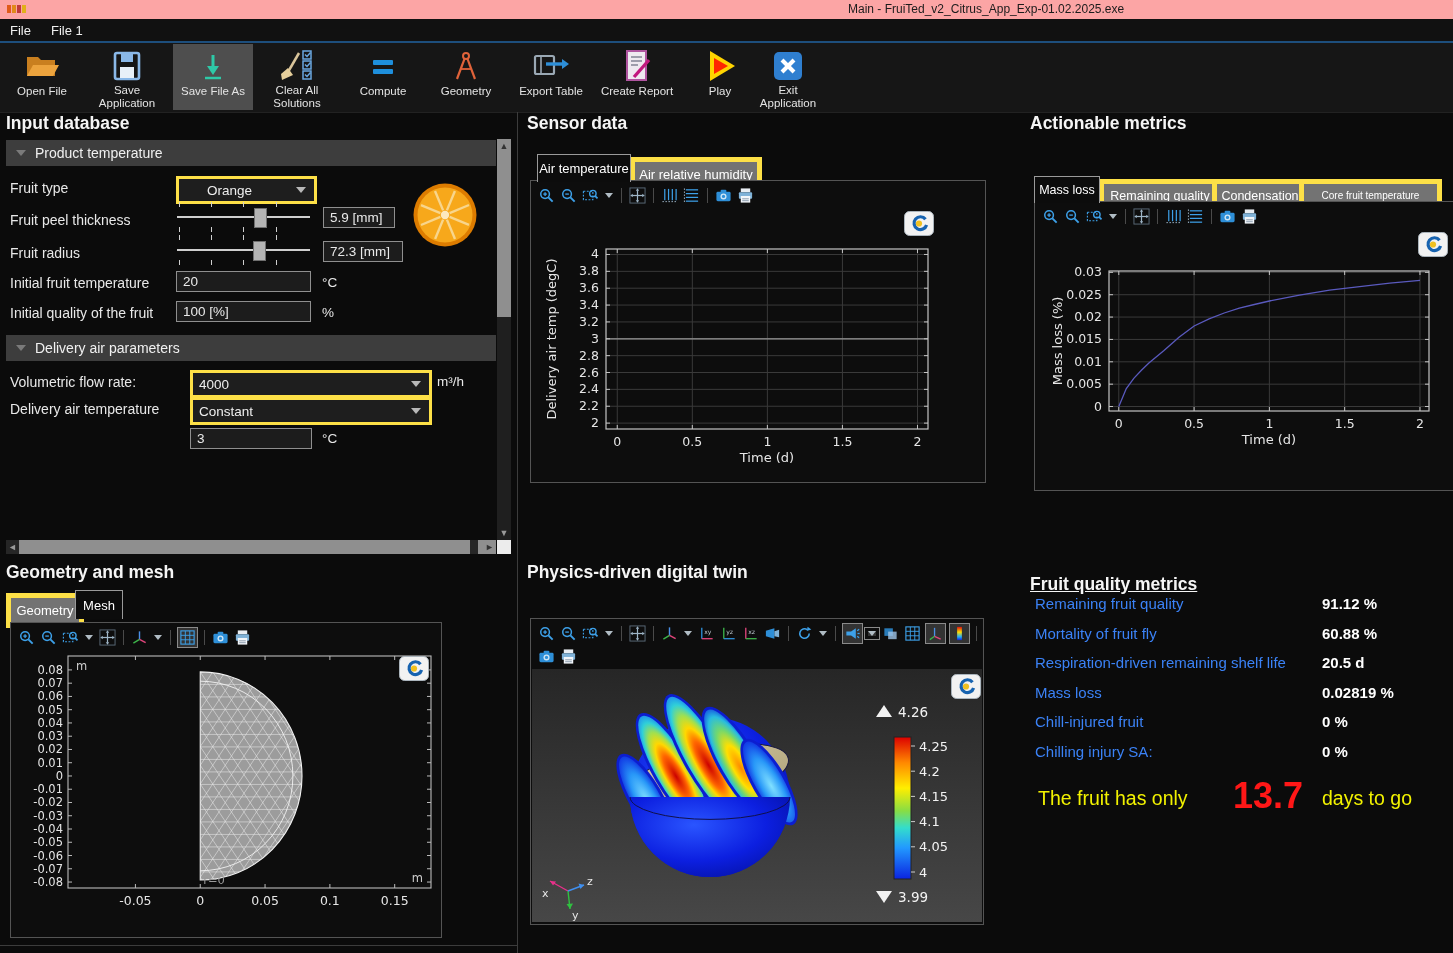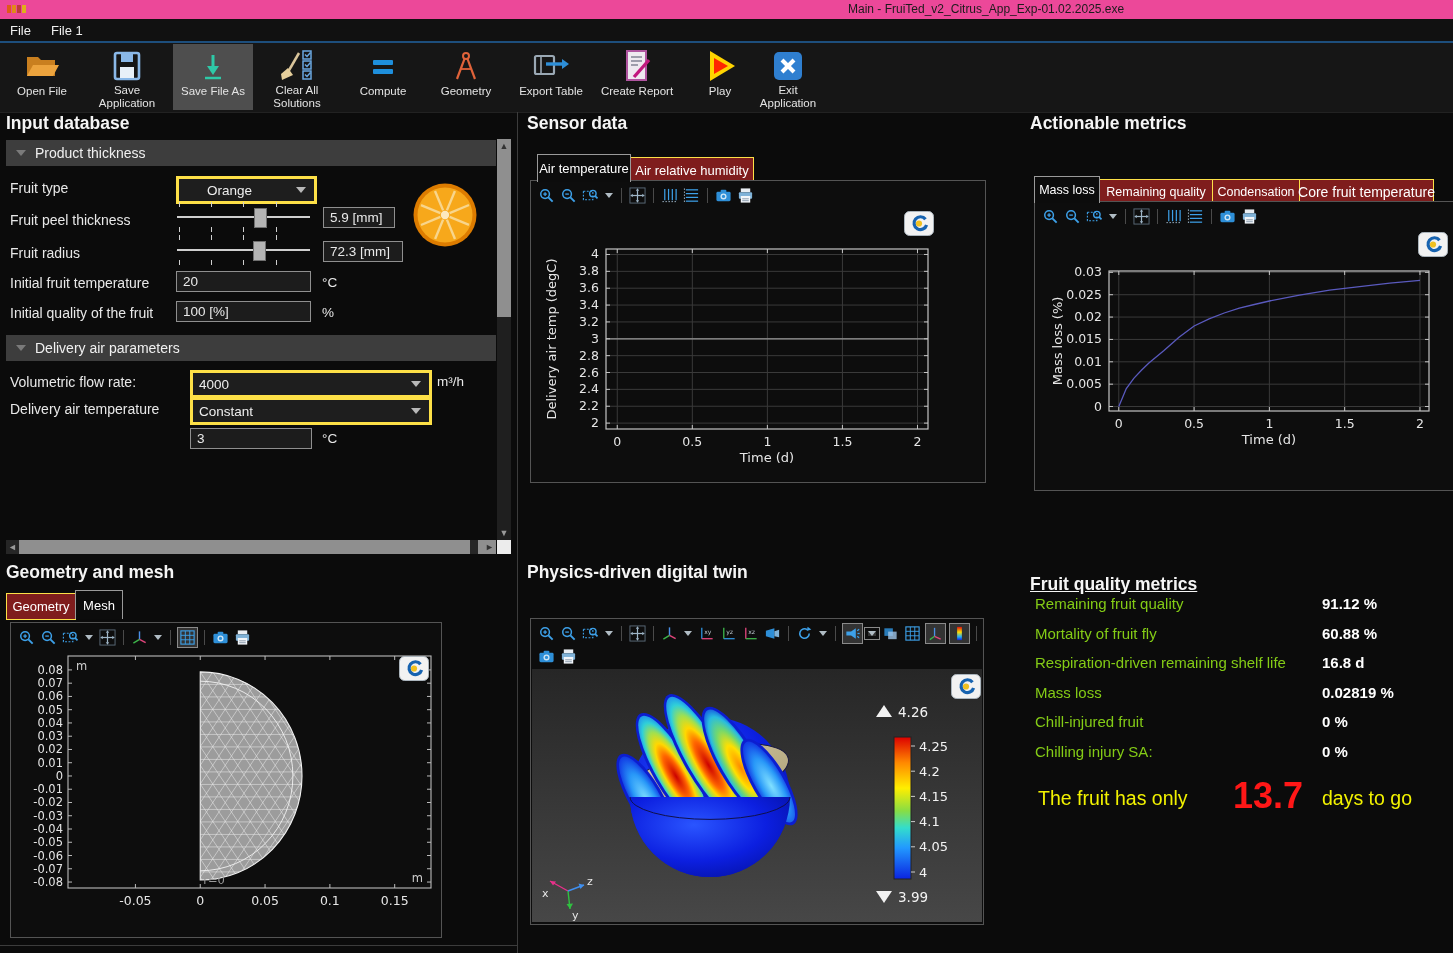--- a/index.html
+++ b/index.html
@@ -1,19 +1,19 @@
 <!DOCTYPE html>
 <html><head>
 <meta charset="utf-8">
 <style>
   html,body{margin:0;padding:0;background:#000;}
   #app{position:relative;width:1453px;height:953px;background:#0b0b0b;overflow:hidden;
        font-family:"Liberation Sans",sans-serif;color:#e8e8e8;}
   
-  .titlebar{position:absolute;left:0;top:0;width:100%;height:19px;background:#ec4899;}
+  .titlebar{position:absolute;left:0;top:0;width:100%;height:19px;background:#fca5a5;}
   .titlebar .title-text{position:absolute;left:848px;top:2px;font-size:12px;color:#1c1c1c;}
   .app-logo{position:absolute;left:7px;top:5px;display:flex;gap:1px;}
   .app-logo i{width:4px;height:8px;display:block;}
   .menubar{position:absolute;left:0;top:19px;width:100%;height:22px;background:#111;display:flex;align-items:center;}
   .menubar .menu-item{font-size:13px;color:#f0f0f0;padding:0 10px;cursor:default;}
   .menu-accent{position:absolute;left:0;top:41px;width:100%;height:2px;background:#1d4e7c;}
   .toolbar{position:absolute;left:0;top:43px;width:100%;height:69px;background:#161616;border-bottom:1px solid #222;}
   .tbtn{position:absolute;top:1px;height:66px;width:80px;display:flex;flex-direction:column;align-items:center;justify-content:flex-start;cursor:pointer;}
   .tbtn.active{background:#4e4e4e;}
   .tbtn .ticon{height:38px;display:flex;align-items:center;justify-content:center;margin-top:3px;}
@@ -33,39 +33,39 @@
   .dropdown .dval{flex:1;padding-left:6px;}
   .dropdown.center .dval{padding-left:28px;}
   .dropdown .dcaret{width:0;height:0;border-left:5px solid transparent;border-right:5px solid transparent;border-top:6px solid #b8b8b8;margin-right:8px;}
   
   .slider{position:absolute;height:34px;cursor:pointer;}
   .slider .ticksrow{position:absolute;left:2px;right:2px;height:5px;
      background-image:repeating-linear-gradient(to right,#cfcfcf 0 1px,transparent 1px 25%);}
   .slider .track{position:absolute;left:0;right:0;top:16px;height:2px;background:#cfcfcf;}
   .slider .thumb{position:absolute;top:8px;width:11px;height:18px;background:#b4b4b4;border:1px solid #6f6f6f;}
   
-  .tab{position:absolute;background:#7f1d1d;border:1px solid #fde047;color:#fff;font-size:12.5px;
+  .tab{position:absolute;background:#737373;border:5px solid #fde047;color:#fff;font-size:12.5px;
        display:flex;align-items:center;justify-content:center;cursor:pointer;white-space:nowrap;}
   .tab.active{background:#0c0c0c;border:1px solid #9a9a9a;border-bottom:none;z-index:3;}
   
   .pframe{position:absolute;background:#0d0d0d;border:1px solid #545454;}
   .ptoolbar{position:absolute;left:6px;top:3px;display:flex;align-items:center;gap:3px;height:22px;}
   .pticon{width:19px;height:19px;display:flex;align-items:center;justify-content:center;cursor:pointer;}
   .pticon.boxed{border:1px solid #8a8a8a;background:#333;}
   .tsep{width:1px;height:15px;background:#4a4a4a;margin:0 3px;}
   .tcaret{width:0;height:0;border-left:4px solid transparent;border-right:4px solid transparent;border-top:5px solid #b0bcc4;margin:0 2px;cursor:pointer;}
   .tcaret.boxed{outline:1px solid #8a8a8a;outline-offset:3px;background:#333;}
   .comsol-logo{position:absolute;z-index:5;}
   
   .sb{position:absolute;background:#1f1f1f;}
   .sb .thumbv{position:absolute;left:0;top:0;width:100%;background:#8f8f8f;}
   .sb .arrow{position:absolute;display:flex;align-items:center;justify-content:center;font-size:9px;color:#555;}
   .corner{position:absolute;background:#ececec;}
   
-  .metric-label{position:absolute;font-size:15px;color:#84cc16;white-space:nowrap;}
+  .metric-label{position:absolute;font-size:15px;color:#3b82f6;white-space:nowrap;}
   .metric-value{position:absolute;font-size:15px;font-weight:bold;color:#fff;white-space:nowrap;}
   .alert-text{position:absolute;font-size:19.5px;white-space:nowrap;}
   .alert-num{position:absolute;font-size:36px;font-weight:bold;white-space:nowrap;}
   svg text{font-family:"DejaVu Sans",sans-serif;}
 </style>
 </head>
 <body>
 
 <div id="app">
 
@@ -195,21 +195,21 @@
           </svg>
         </div>
         <div class="tlabel">Exit<br>Application</div>
       </div>
     </div>
 
   <div class="h1" style="left:6px;top:113px;">Input database</div>
 
   <div class="section-hd" style="left:6px;top:140px;width:490px;">
     <span class="tri"></span>
-    <span>Product thickness</span>
+    <span>Product temperature</span>
   </div>
 
   <div class="flabel" style="left:10px;top:180px;">Fruit type</div>
   <div class="dropdown center" style="left:176px;top:176px;width:135px;height:22px;">
     <span class="dval">Orange</span>
     <span class="dcaret"></span>
   </div>
   <div style="position:absolute;left:413px;top:183px;" id="orange-img"><svg width="64" height="64" viewBox="0 0 64 64">
         <circle cx="32" cy="32" r="31.5" fill="#dd7c00"></circle>
         <circle cx="32" cy="32" r="27.5" fill="#f7a81b"></circle>
@@ -976,21 +976,21 @@
           <path d="M21.5 8.2A6.4 6.4 0 1 0 22.6 14" fill="none" stroke="#1763b0" stroke-width="3.2"></path>
           <circle cx="15" cy="12.5" r="3.1" fill="#f0c020"></circle>
         </svg></div>
   </div>
 
   <div class="h1" style="left:1030px;top:113px;">Actionable metrics</div>
   <div id="metrics-tabs">
       <div class="tab active" style="left: 1034px; width: 64px; top: 176px; height: 26px; font-size: 12.5px;">Mass loss</div>
       <div class="tab" style="left: 1099px; width: 112px; top: 179px; height: 23px; font-size: 12.5px;">Remaining quality</div>
       <div class="tab" style="left: 1212px; width: 86px; top: 179px; height: 23px; font-size: 12.5px;">Condensation</div>
-      <div class="tab" style="left: 1299px; width: 133px; top: 179px; height: 23px; font-size: 14px;">Core fruit temperature</div>
+      <div class="tab" style="left: 1299px; width: 133px; top: 179px; height: 23px; font-size: 10px;">Core fruit temperature</div>
     </div>
   <div class="pframe" style="left:1034px;top:201px;width:418px;height:288px;">
     <div class="ptoolbar" id="tb-metrics">
         <span class="pticon">
           <svg width="17" height="17" viewBox="0 0 18 18">
             <circle cx="7.5" cy="7.5" r="4.6" fill="none" stroke="#3da0e8" stroke-width="1.6"></circle>
             <line x1="11" y1="11" x2="15.5" y2="15.5" stroke="#3da0e8" stroke-width="2"></line>
             <line x1="5.6" y1="7.5" x2="9.4" y2="7.5" stroke="#3da0e8" stroke-width="1.4"></line>
             <line x1="7.5" y1="5.6" x2="7.5" y2="9.4" stroke="#3da0e8" stroke-width="1.4"></line>
           </svg>
@@ -1125,21 +1125,21 @@
         </svg></div>
   </div>
 
   <div class="h1" style="left:1030px;top:574px;text-decoration:underline;">Fruit quality metrics</div>
   <div id="quality-rows">
       <div class="metric-label" style="left: 1035px; top: 595px;">Remaining fruit quality</div>
       <div class="metric-value" style="left: 1322px; top: 595px;">91.12 %</div>
       <div class="metric-label" style="left: 1035px; top: 624.5px;">Mortality of fruit fly</div>
       <div class="metric-value" style="left: 1322px; top: 624.5px;">60.88 %</div>
       <div class="metric-label" style="left: 1035px; top: 654px;">Respiration-driven remaining shelf life</div>
-      <div class="metric-value" style="left: 1322px; top: 654px;">16.8 d</div>
+      <div class="metric-value" style="left: 1322px; top: 654px;">20.5 d</div>
       <div class="metric-label" style="left: 1035px; top: 683.5px;">Mass loss</div>
       <div class="metric-value" style="left: 1322px; top: 683.5px;">0.02819 %</div>
       <div class="metric-label" style="left: 1035px; top: 713px;">Chill-injured fruit</div>
       <div class="metric-value" style="left: 1322px; top: 713px;">0 %</div>
       <div class="metric-label" style="left: 1035px; top: 742.5px;">Chilling injury SA:</div>
       <div class="metric-value" style="left: 1322px; top: 742.5px;">0 %</div>
     </div>
 
   <div class="alert-text" id="alert-prefix" style="left: 1038px; top: 787px; color: rgb(242, 242, 0);">The fruit has only</div>
   <div class="alert-num" id="alert-number" style="left: 1233px; top: 775px; color: rgb(255, 23, 23);">13.7</div>

